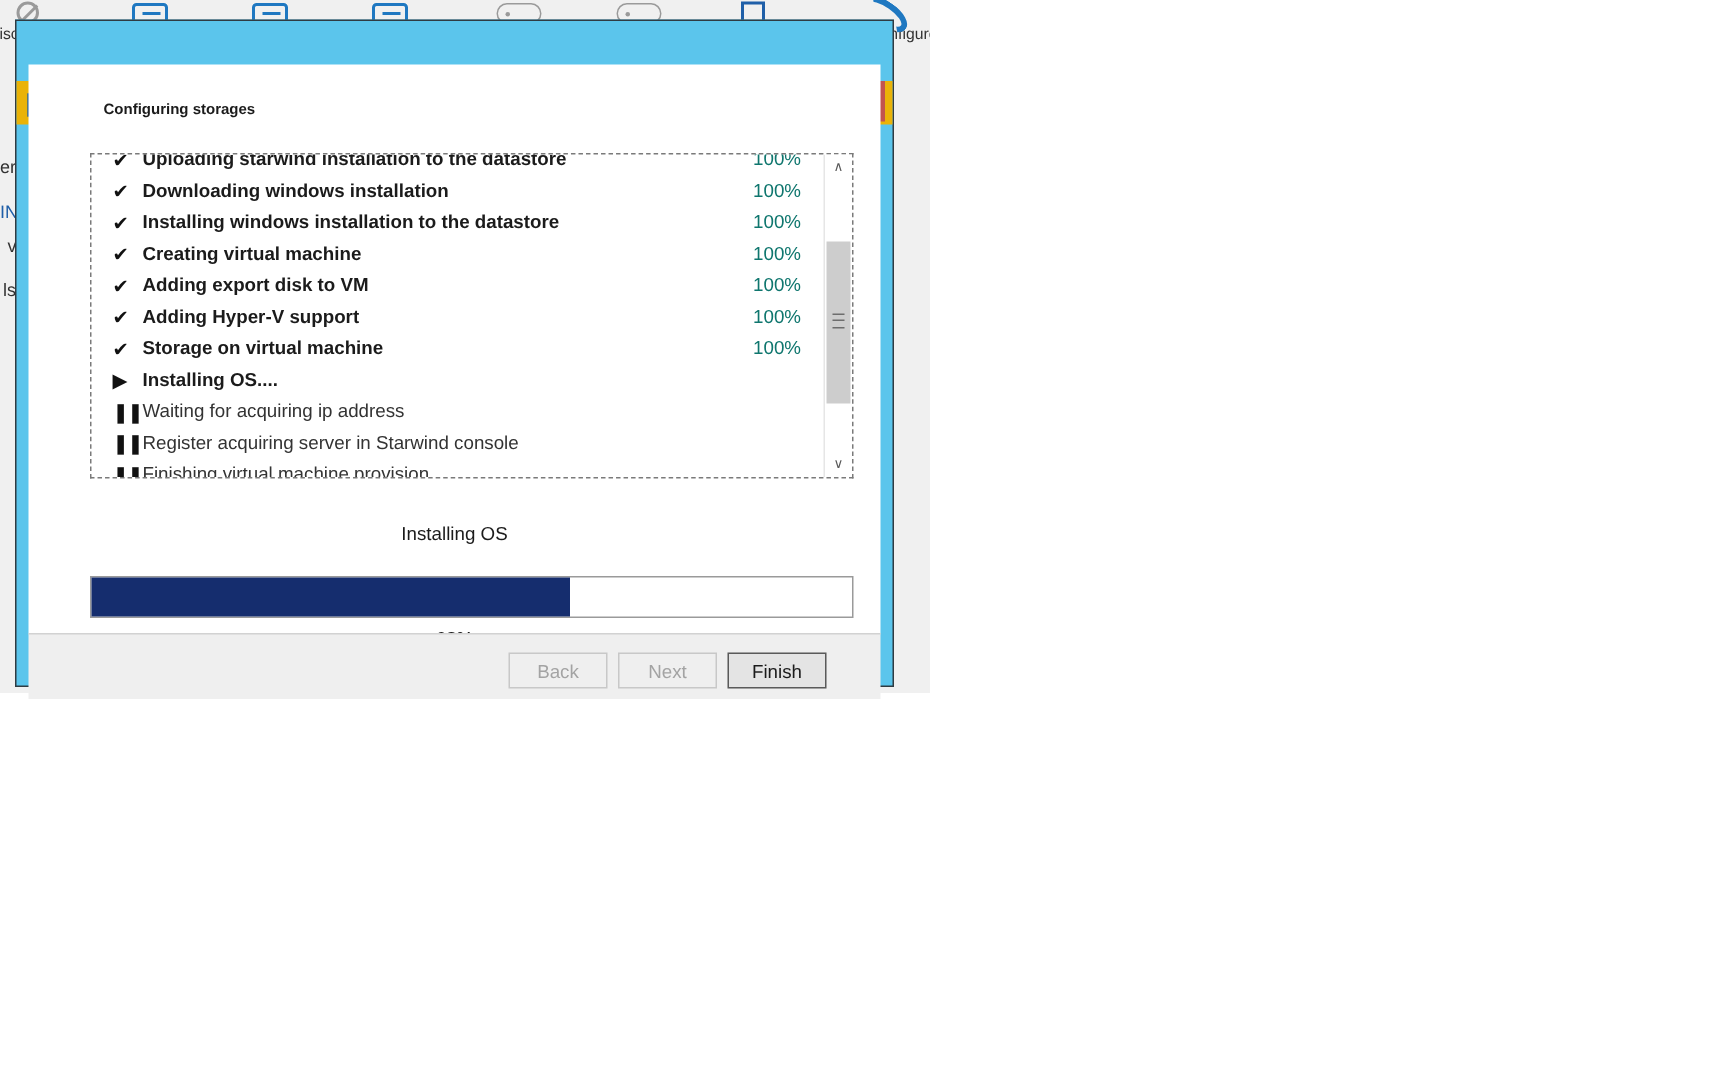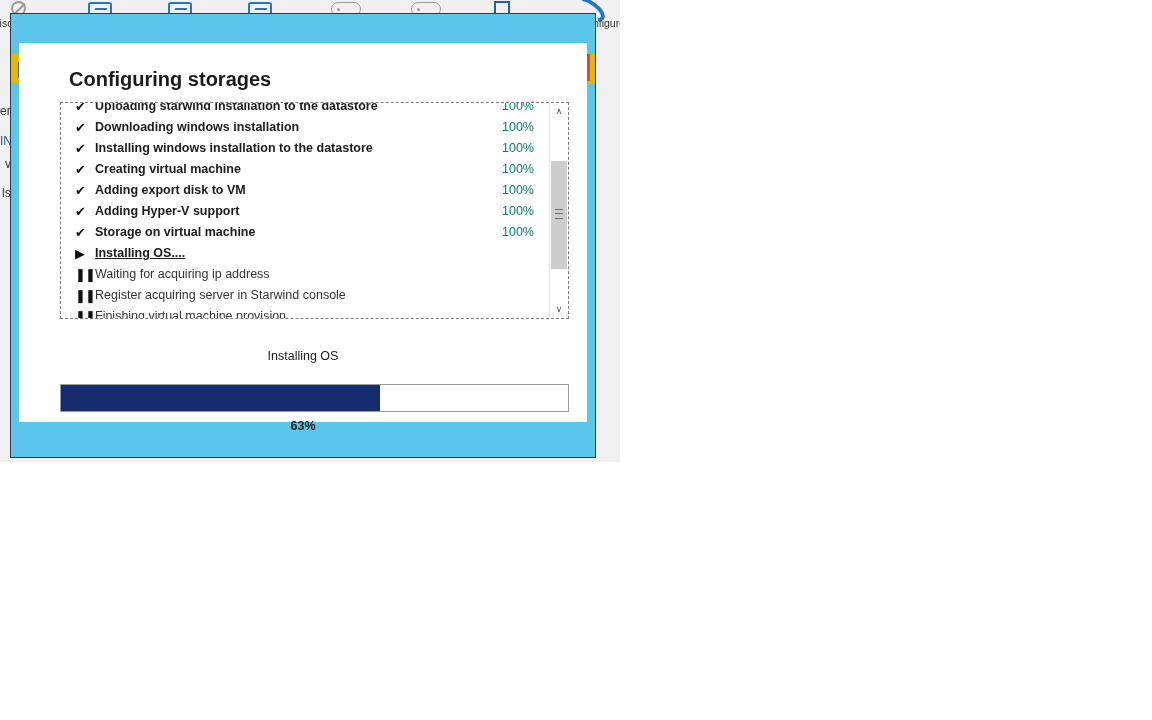--- a/index.html
+++ b/index.html
@@ -205,21 +205,21 @@
     top: 29px;
     width: 568px;
     height: 379px;
     background: #ffffff;
     box-sizing: border-box;
   }
   .page-title {
     position: absolute;
     left: 50px;
     top: 25px;
-    font-size: 20px;
+    font-size: 10px;
     font-weight: bold;
     color: #1b1b1b;
   }
 
   
   .list-wrap {
     position: absolute;
     left: 41px;
     top: 59px;
     width: 509px;
@@ -256,21 +256,21 @@
     width: 16px;
     text-align: left;
     font-size: 13px;
     color: #111111;
   }
   .task-row .task-label {
     display: inline-block;
     margin-left: 20px;
   }
   .task-row.done .task-label { font-weight: bold; }
-  .task-row.active .task-label { font-weight: bold; text-decoration: underline; }
+  .task-row.active .task-label { font-weight: bold; }
   .task-row.pending .task-label { font-weight: normal; color: #333333; }
   .task-row .task-pct {
     position: absolute;
     right: 16px;
     top: 0;
     font-size: 12.5px;
     color: #0f766e;
   }
   .pause-glyph {
     display: inline-block;
@@ -490,15 +490,20 @@
         </div>
       </div>
 
       <div class="progress-label">Installing OS</div>
       <div class="progress-track">
         <div class="progress-fill" id="progress-fill" style="width: 63%;"></div>
       </div>
       <div class="progress-pct">63%</div>
     </div>
 
+    <div class="dlg-footer">
+      <button class="btn disabled btn-back">Back</button>
+      <button class="btn disabled btn-next">Next</button>
+      <button class="btn primary btn-finish">Finish</button>
+    </div>
 
   </div>
 </div>
 
 </body></html>

